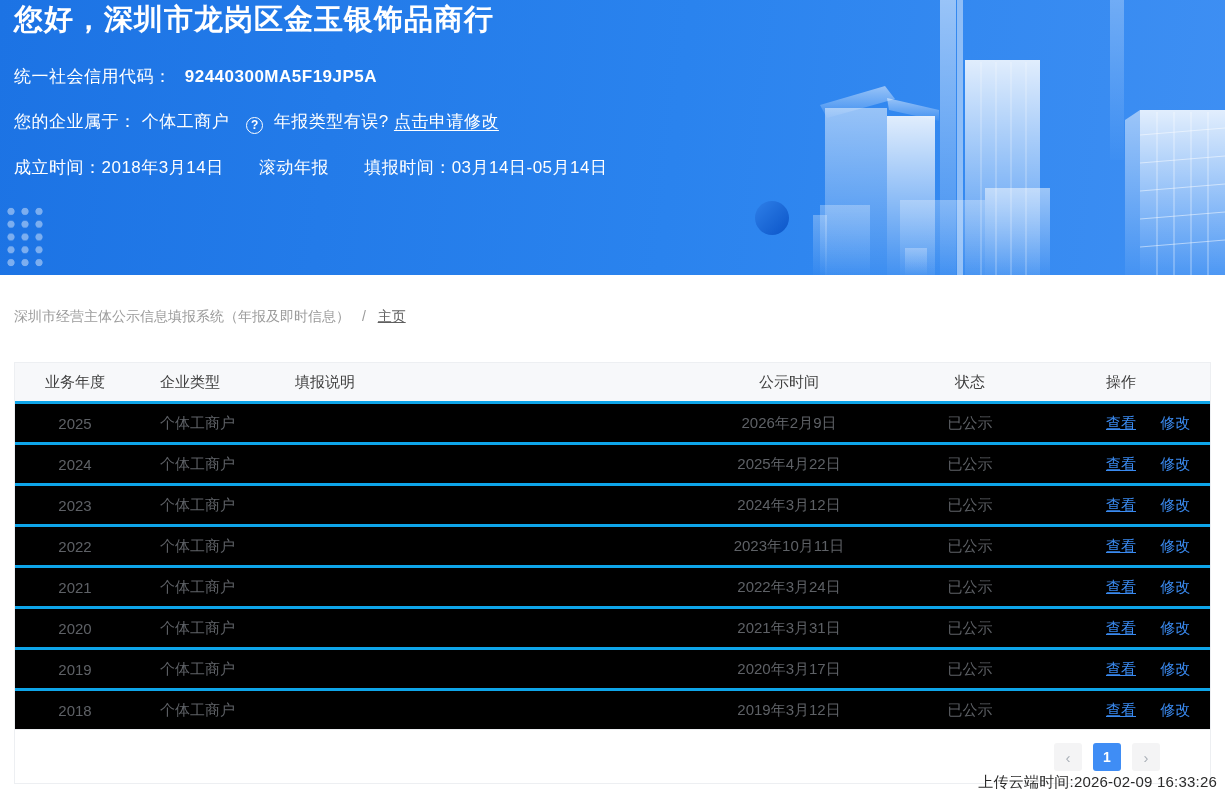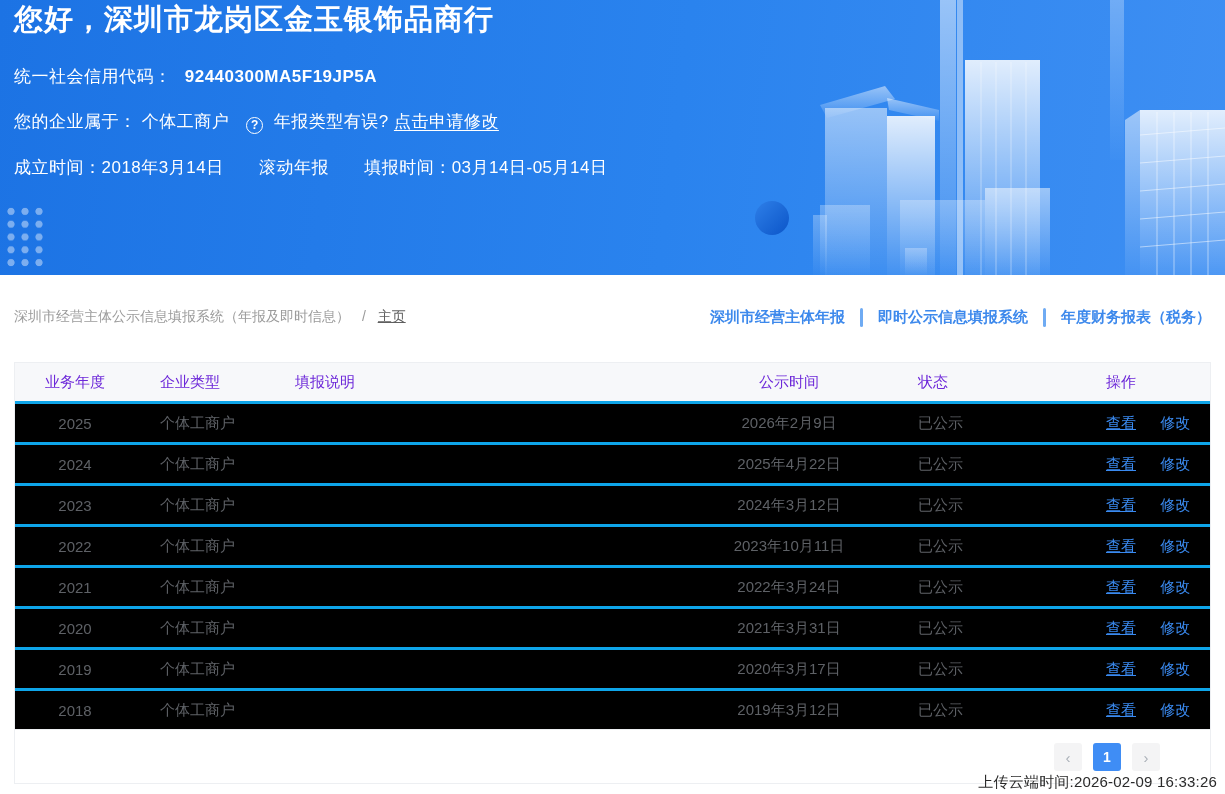--- a/index.html
+++ b/index.html
@@ -41,31 +41,31 @@
   .breadcrumb .sep { margin:0 8px; color:#9b9b9b; }
   .breadcrumb .home { color:#5f5f5f; text-decoration:underline; cursor:pointer; }
   .top-nav { display:flex; align-items:center; }
   .top-nav a { color:#3d89ec; font-size:15px; font-weight:bold; text-decoration:none; cursor:pointer; }
   .top-nav .divider { width:3px; height:19px; background:#6fabf3; border-radius:2px; margin:0 15px; }
 
   
   .table-wrap { margin:33px 14px 0 14px; border:1px solid #edeff2; background:#fff; }
   .thead {
     display:flex; align-items:center; height:38px;
-    background:#f7f8fa; color:#6d28d9; font-size:15px;
+    background:#f7f8fa; color:#404040; font-size:15px;
   }
   .tr {
     display:flex; align-items:center; height:41px;
     border-top:3px solid #0ea5e9; color:#5e6166; font-size:15px; background:#000000;
   }
   .col-year   { width:120px; text-align:center; }
   .col-type   { width:150px; padding-left:25px; }
   .col-desc   { flex:1; padding-left:10px; }
   .col-date   { width:258px; text-align:center; }
-  .col-status { width:104px; text-align:left; }
+  .col-status { width:104px; text-align:center; }
   .col-ops    { width:188px; padding-left:84px; white-space:nowrap; }
   .op-link { color:#3a8af0; font-size:15px; cursor:pointer; text-decoration:none; }
   .op-link.view { text-decoration:underline; margin-right:20px; }
 
   
   .table-footer { height:54px; border-top:1px solid #edeff2; position:relative; }
   .pagination { position:absolute; top:13px; right:50px; display:flex; gap:11px; }
   .page-btn {
     width:28px; height:28px; display:flex; align-items:center; justify-content:center;
     background:#f4f4f5; color:#aab0b8; font-size:15px; border-radius:3px; cursor:pointer;
@@ -157,27 +157,20 @@
     </div>
   </div>
 </div>
 
 <div class="sub-header">
   <div class="breadcrumb">
     <span>深圳市经营主体公示信息填报系统（年报及即时信息）</span>
     <span class="sep">/</span>
     <a class="home">主页</a>
   </div>
-  <div class="top-nav">
-    <a>深圳市经营主体年报</a>
-    <span class="divider"></span>
-    <a>即时公示信息填报系统</a>
-    <span class="divider"></span>
-    <a>年度财务报表（税务）</a>
-  </div>
 </div>
 
 <div class="table-wrap">
   <div class="thead">
     <div class="col-year">业务年度</div>
     <div class="col-type">企业类型</div>
     <div class="col-desc">填报说明</div>
     <div class="col-date">公示时间</div>
     <div class="col-status">状态</div>
     <div class="col-ops">操作</div>

